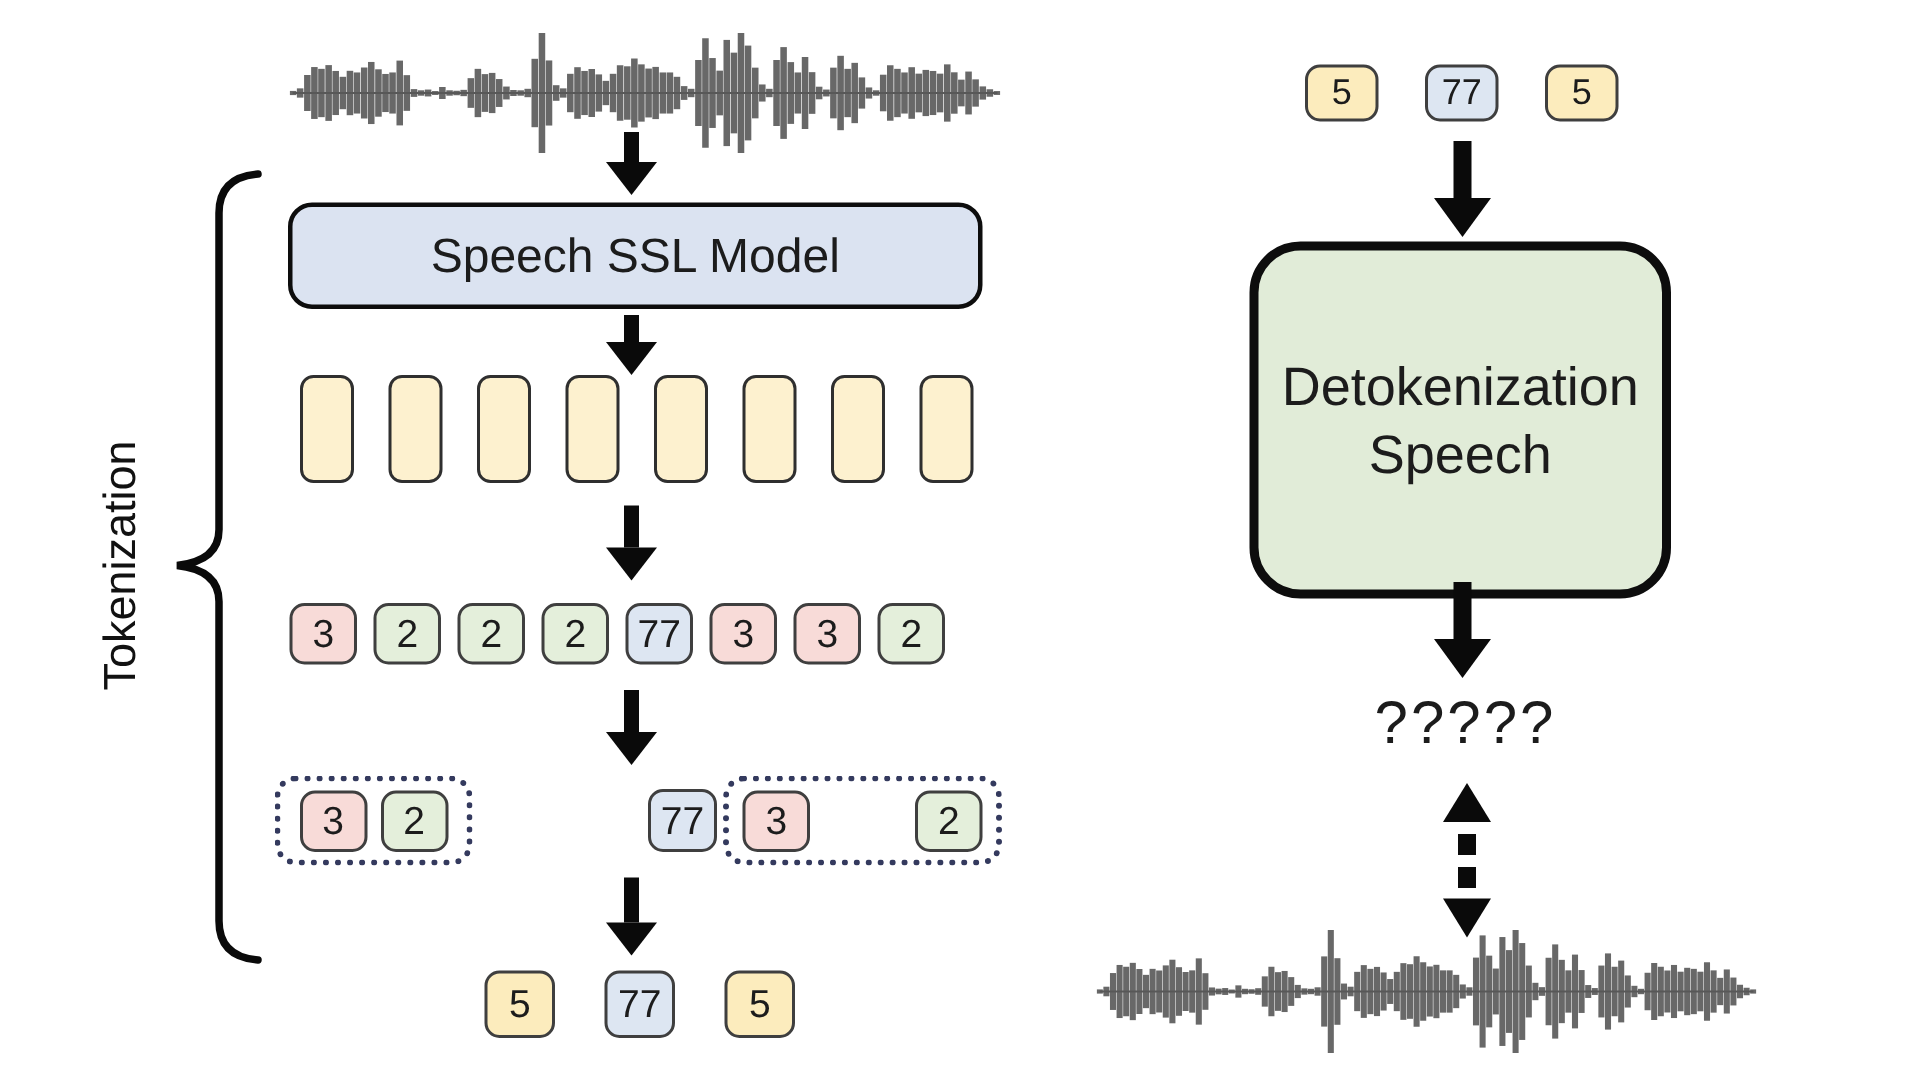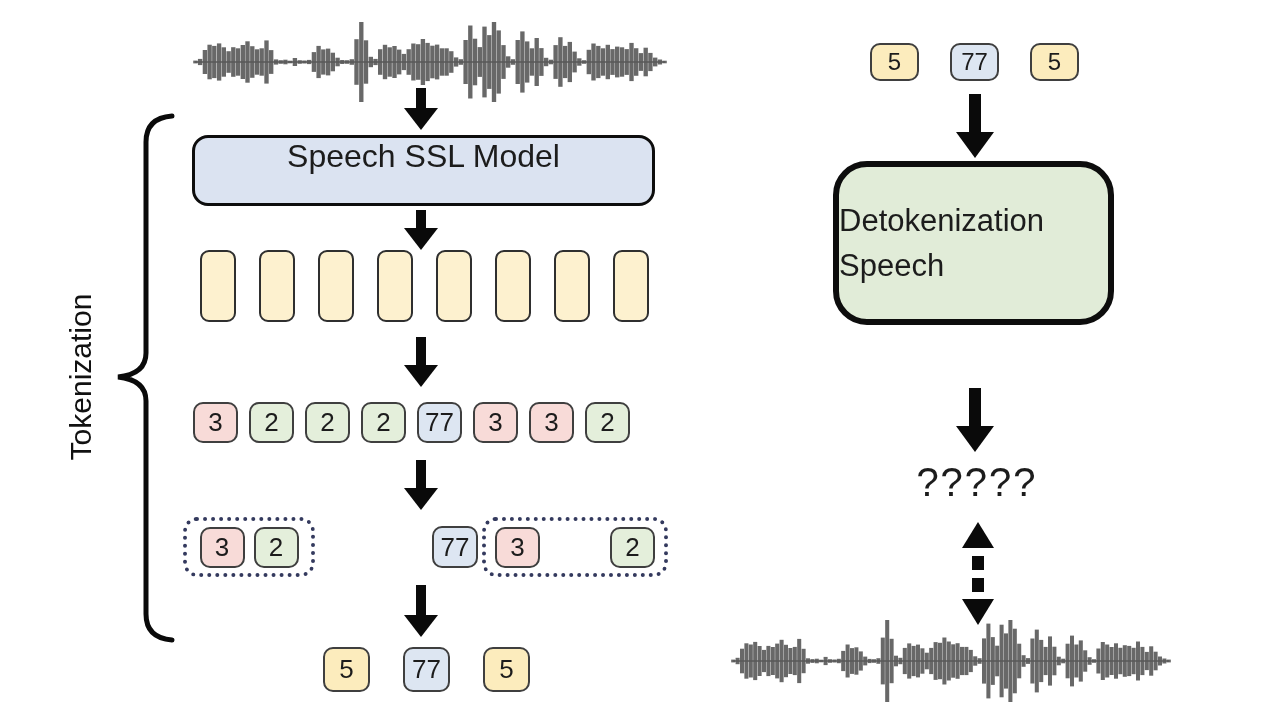--- a/index.html
+++ b/index.html
@@ -4,27 +4,27 @@
 <style>
   html,body{margin:0;padding:0;background:#ffffff;}
   #canvas{
     position:relative;width:1280px;height:720px;background:#ffffff;overflow:hidden;
     font-family:"Liberation Sans","DejaVu Sans",sans-serif;color:#1c1c1c;
   }
   .abs{position:absolute;}
 
   
   .model-box{
-    display:flex;align-items:flex-start;justify-content:center;text-align:center;
+    display:flex;align-items:center;justify-content:center;text-align:center;
     border:3px solid #0d0d0d;border-radius:16px;box-sizing:border-box;
   }
   #ssl-box{left:192px;top:135px;width:463px;height:71px;font-size:32px;}
   #detok-box{
-    left:833px;top:161px;width:281px;height:164px;border-width:6px;border-radius:34px;
-    flex-direction:column;font-size:31px;line-height:45px;
+    left:833px;top:161px;width:281px;height:238px;border-width:6px;border-radius:34px;
+    flex-direction:column;font-size:36px;line-height:45px;
   }
 
   
   .token{
     display:flex;align-items:center;justify-content:center;box-sizing:border-box;
     width:45px;height:41px;border:2px solid #3f3f3f;border-radius:10px;
     font-size:26px;color:#1c1c1c;
   }
   .token-lg{width:47px;height:45px;}
   .token-sm{width:49px;height:38px;font-size:24px;}

